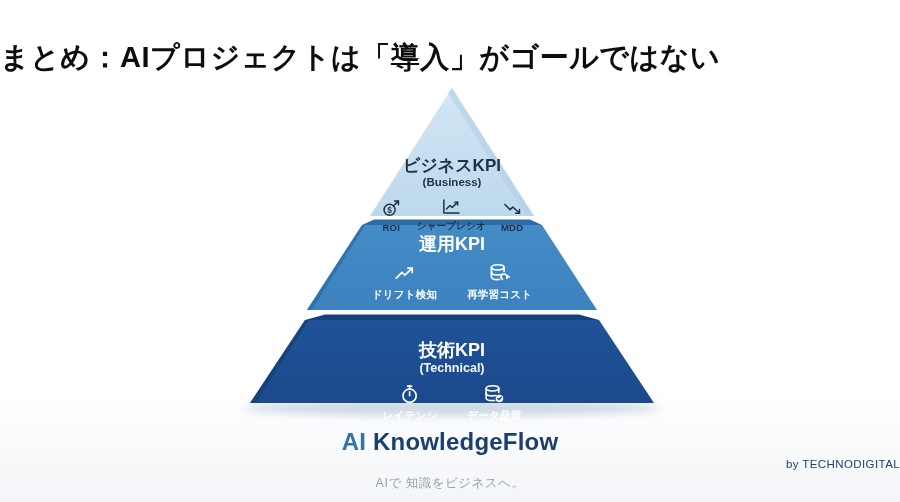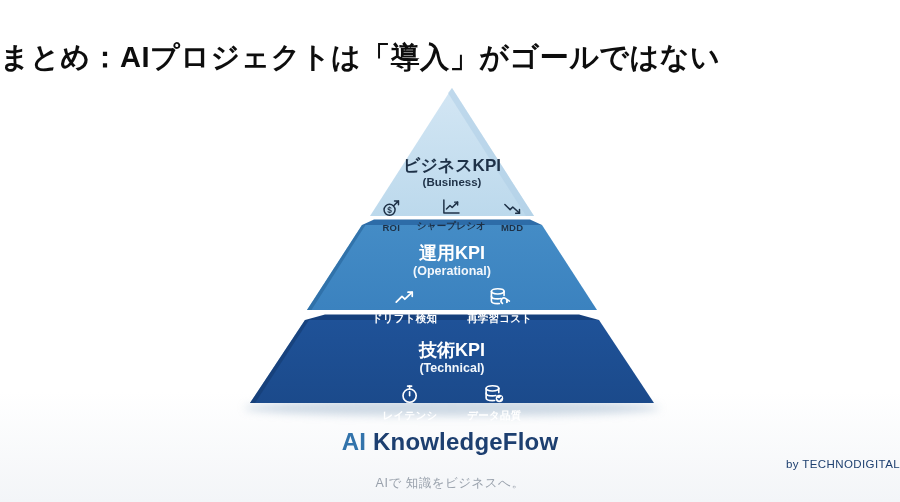--- a/index.html
+++ b/index.html
@@ -104,23 +104,22 @@
       <div class="kpi-item">
         <svg width="21" height="21" viewBox="0 0 24 24" fill="none" stroke="currentColor" stroke-width="1.7" stroke-linecap="round" stroke-linejoin="round">
           <path d="M3.5 7.5 L9.5 13.3 L12.5 10.3 L20.2 17.3"></path>
           <path d="M15.8 17.3 H20.2 M20.2 17.3 V13"></path>
         </svg>
         <div class="kpi-label">MDD</div>
       </div>
     </div>
   </div>
 
-  <div class="tier-content tier2" style="top:243px;">
+  <div class="tier-content tier2" style="top:234px;">
     <div class="tier-title">運用KPI</div>
-    <div class="tier-sub">(Operational)</div>
     <div class="icon-row">
       <div class="kpi-item">
         <svg width="23" height="23" viewBox="0 0 24 24" fill="none" stroke="currentColor" stroke-width="1.8" stroke-linecap="round" stroke-linejoin="round">          
             <path d="M3.5 16.8 L9.5 10.8 L12.5 13.8 L20.2 6.5"></path>
           <path d="M15.8 6.5 H20.2 M20.2 6.5 V10.8"></path>
         </svg>
         <div class="kpi-label">ドリフト検知</div>
       </div>
       <div class="kpi-item">
         <svg width="23" height="23" viewBox="0 0 24 24" fill="none" stroke="currentColor" stroke-width="1.7" stroke-linecap="round" stroke-linejoin="round">

